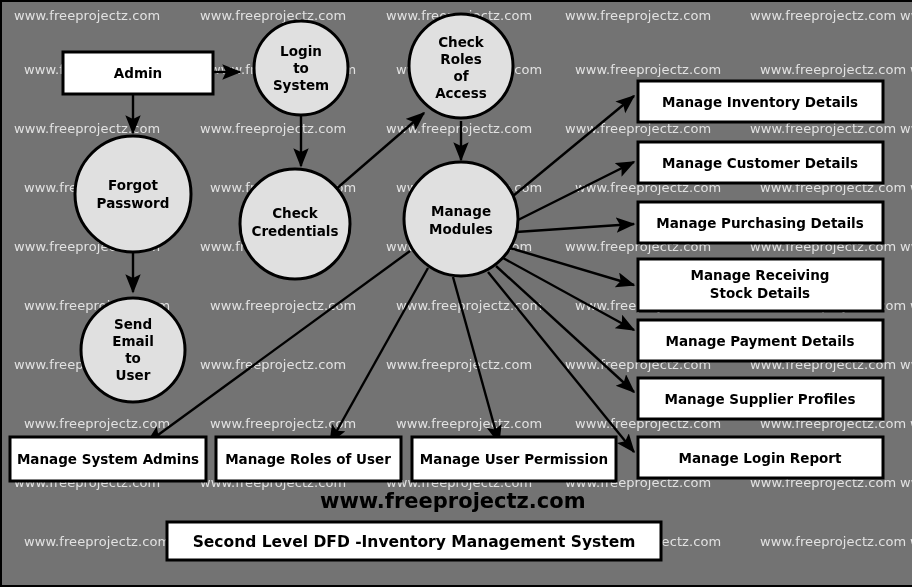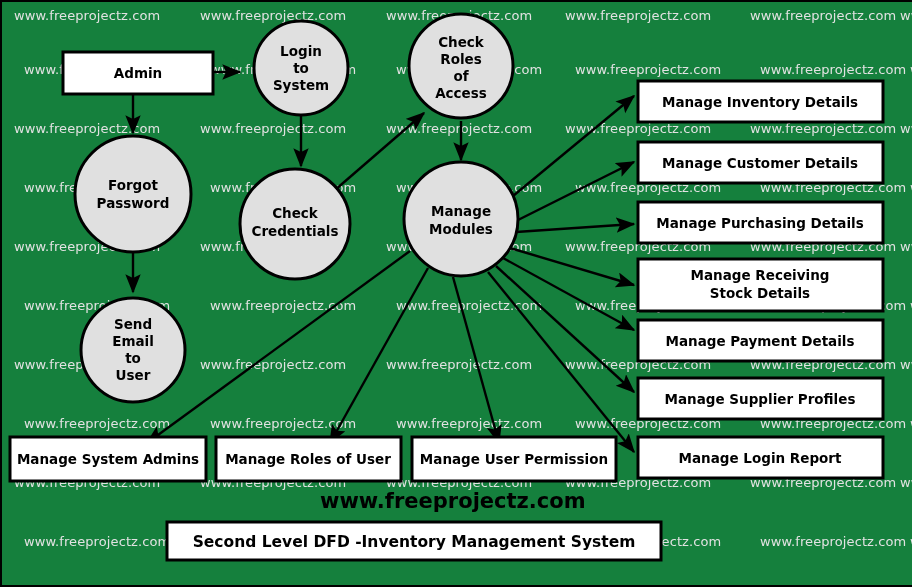--- a/index.html
+++ b/index.html
@@ -7,21 +7,21 @@
     padding: 0;
     background: #ffffff;
   }
   body {
     font-family: "DejaVu Sans", "Liberation Sans", sans-serif;
   }
   #stage {
     position: relative;
     width: 912px;
     height: 587px;
-    background: #15803d;
+    background: #737373;
     overflow: hidden;
     box-sizing: border-box;
   }
   #frame {
     position: absolute;
     left: 0; top: 0;
     width: 916px;
     height: 587px;
     border: 2px solid #000;
     box-sizing: border-box;

